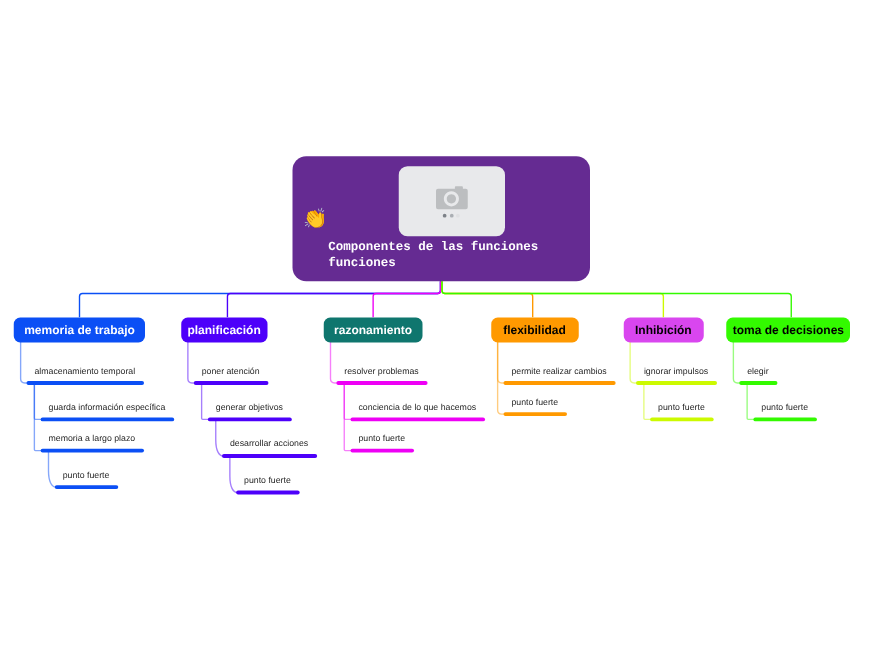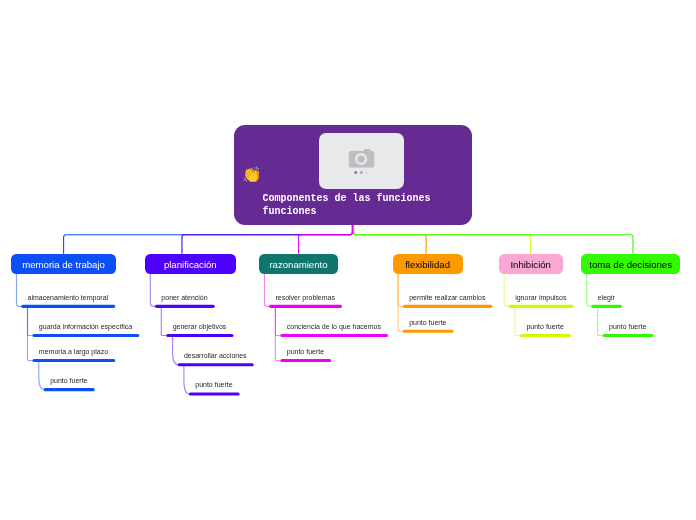--- a/index.html
+++ b/index.html
@@ -18,21 +18,21 @@
               font-family:"DejaVu Sans",sans-serif;}
   #root-title{position:absolute;color:#ffffff;font-weight:bold;
               font-family:Liberation Mono, monospace;
               font-size:10px;line-height:12.8px;letter-spacing:0px;
               opacity:0.999;will-change:opacity;}
 
 
   
   .branch-pill{position:absolute;border-radius:5.2px;height:19.8px;
                display:flex;align-items:center;justify-content:center;
-               font-weight:normal;font-size:9.6px;white-space:nowrap;}
+               font-weight:bold;font-size:9.6px;white-space:nowrap;}
   .branch-pill span{opacity:0.999;will-change:opacity;position:relative;top:1.2px;}
 
   
   .leaf-label{position:absolute;font-size:7px;line-height:8px;color:#262626;
               white-space:nowrap;will-change:opacity;opacity:0.999;}
 </style>
 </head>
 <body>
 
 <div id="stage">
@@ -101,39 +101,39 @@
   </div>
 
   <div id="branches">
       <div class="branch-pill" style="left: 11px; top: 253.8px; width: 105.2px; background: rgb(11, 79, 245); color: rgb(255, 255, 255);">
         <span>memoria de trabajo</span>
       </div>
       <div class="leaf-label" style="left: 27.55px; top: 293.85px;">almacenamiento temporal</div>
       <div class="leaf-label" style="left: 38.85px; top: 323.05px;">guarda información específica</div>
       <div class="leaf-label" style="left: 38.85px; top: 347.95px;">memoria a largo plazo</div>
       <div class="leaf-label" style="left: 50.15px; top: 377.15px;">punto fuerte</div>
-      <div class="branch-pill" style="left: 144.8px; top: 253.8px; width: 91px; background: rgb(77, 0, 250); color: rgb(255, 255, 255);">
+      <div class="branch-pill" style="left: 144.8px; top: 253.8px; width: 69px; background: rgb(77, 0, 250); color: rgb(255, 255, 255);">
         <span>planificación</span>
       </div>
       <div class="leaf-label" style="left: 161.35px; top: 293.85px;">poner atención</div>
       <div class="leaf-label" style="left: 172.65px; top: 323.05px;">generar objetivos</div>
       <div class="leaf-label" style="left: 183.95px; top: 352.25px;">desarrollar acciones</div>
       <div class="leaf-label" style="left: 195.25px; top: 381.45px;">punto fuerte</div>
       <div class="branch-pill" style="left: 258.9px; top: 253.8px; width: 79.2px; background: #0f766e; color: rgb(255, 255, 255);">
         <span>razonamiento</span>
       </div>
       <div class="leaf-label" style="left: 275.45px; top: 293.85px;">resolver problemas</div>
       <div class="leaf-label" style="left: 286.75px; top: 323.05px;">conciencia de lo que hacemos</div>
       <div class="leaf-label" style="left: 286.75px; top: 347.95px;">punto fuerte</div>
       <div class="branch-pill" style="left: 392.6px; top: 253.8px; width: 70px; background: rgb(255, 153, 0); color: rgb(0, 0, 0);">
         <span>flexibilidad</span>
       </div>
       <div class="leaf-label" style="left: 409.15px; top: 293.85px;">permite realizar cambios</div>
       <div class="leaf-label" style="left: 409.15px; top: 318.75px;">punto fuerte</div>
-      <div class="branch-pill" style="left: 498.6px; top: 253.8px; width: 64.2px; background: #f9a8d4; color: rgb(0, 0, 0);">
+      <div class="branch-pill" style="left: 498.6px; top: 253.8px; width: 64.2px; background: #d946ef; color: rgb(0, 0, 0);">
         <span>Inhibición</span>
       </div>
       <div class="leaf-label" style="left: 515.15px; top: 293.85px;">ignorar impulsos</div>
       <div class="leaf-label" style="left: 526.45px; top: 323.05px;">punto fuerte</div>
       <div class="branch-pill" style="left: 581.2px; top: 253.8px; width: 99px; background: rgb(51, 250, 0); color: rgb(0, 0, 0);">
         <span>toma de decisiones</span>
       </div>
       <div class="leaf-label" style="left: 597.75px; top: 293.85px;">elegir</div>
       <div class="leaf-label" style="left: 609.05px; top: 323.05px;">punto fuerte</div>
     </div>

